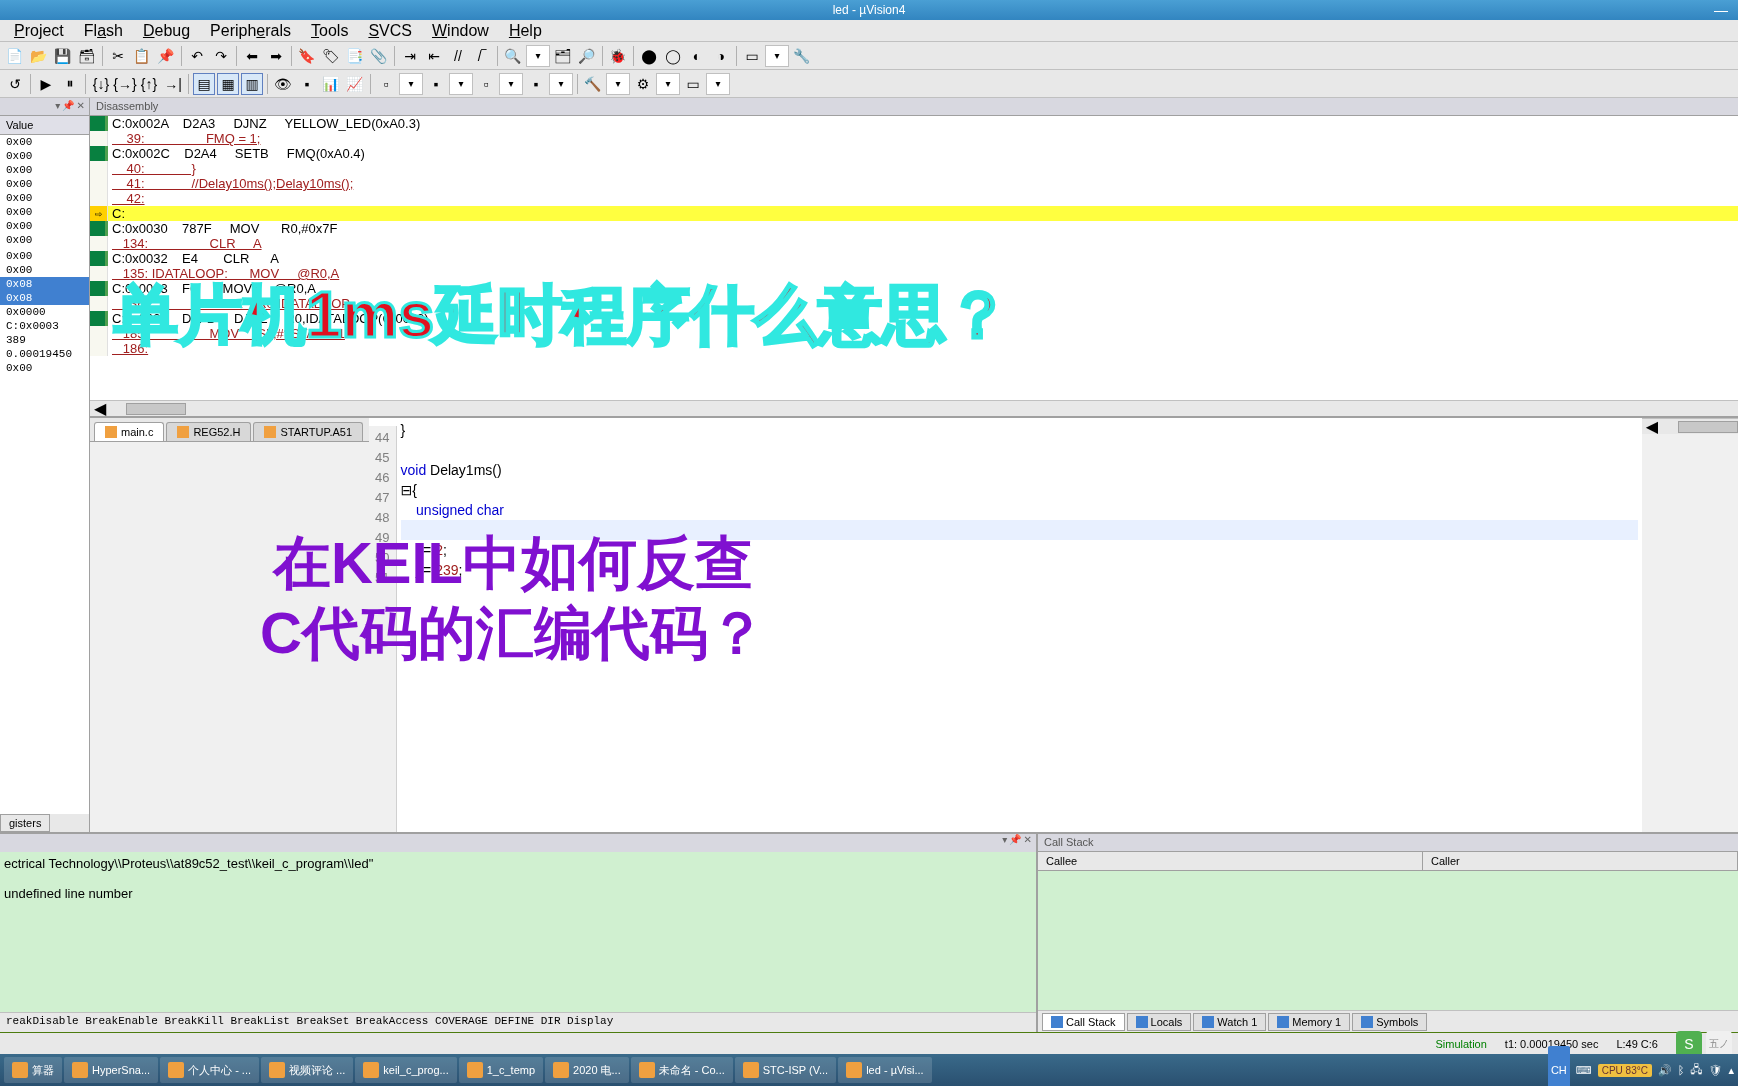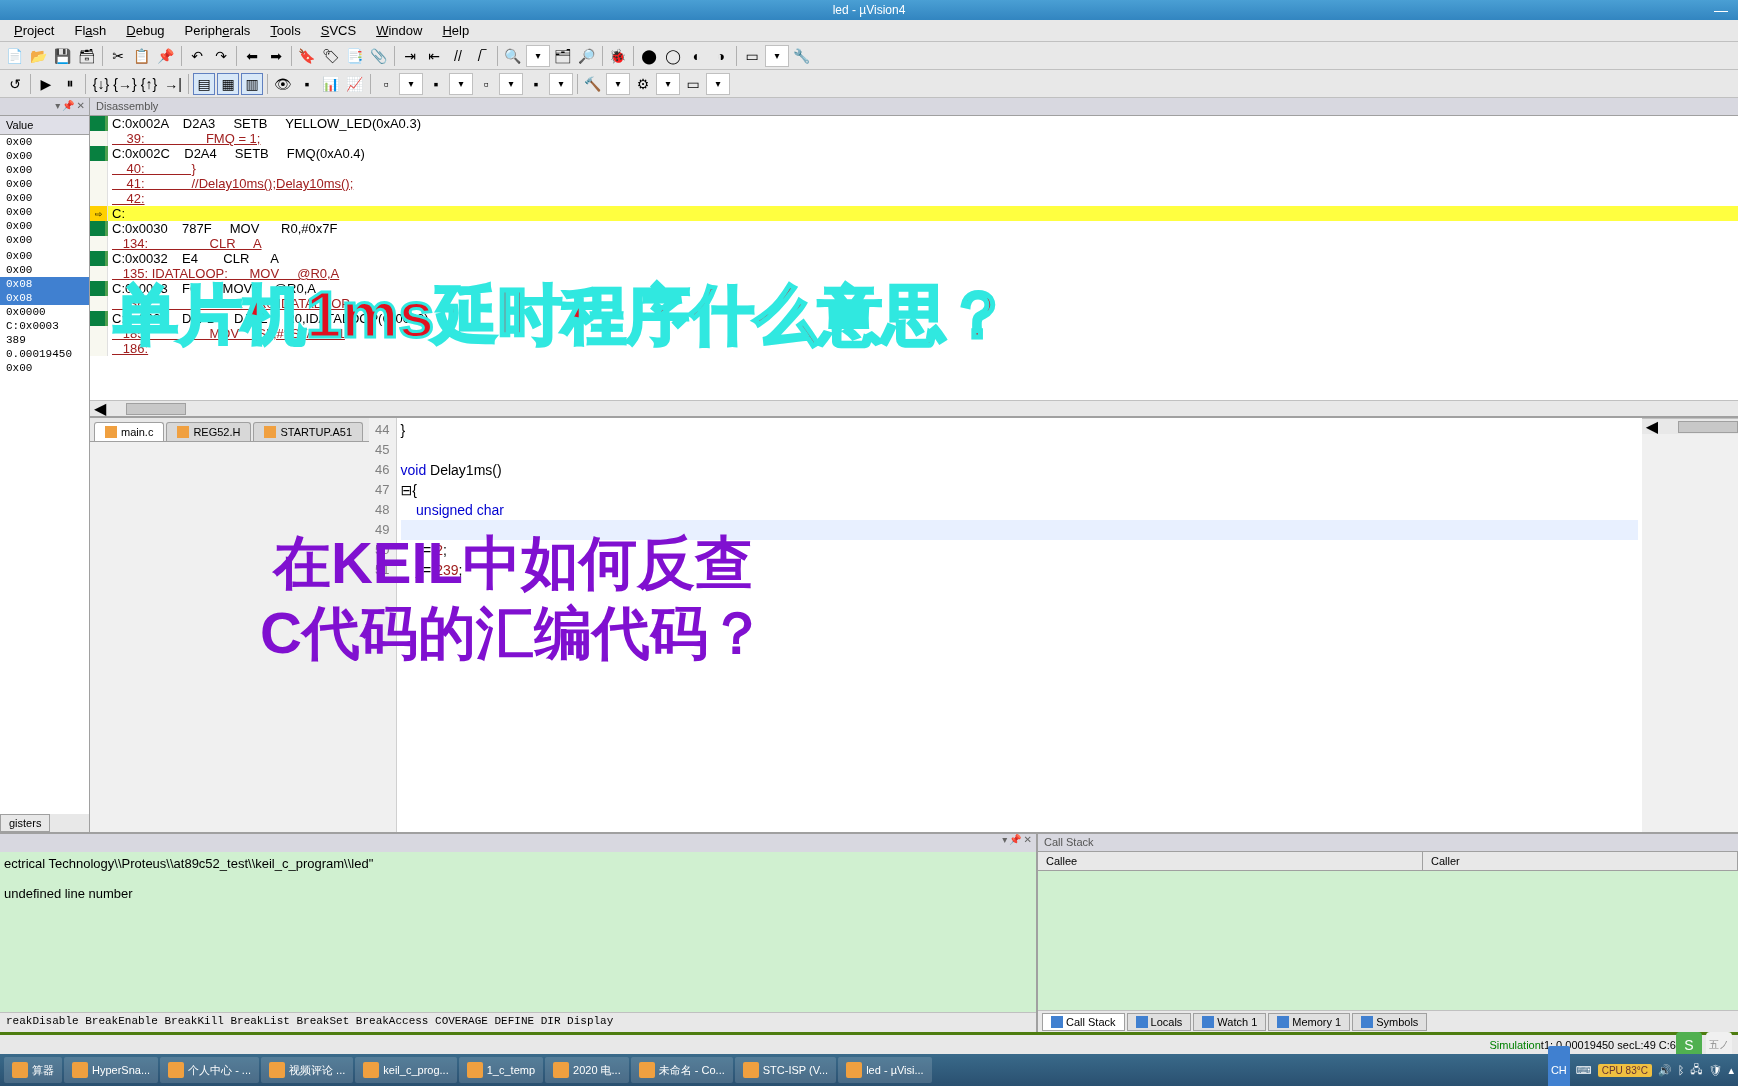--- a/index.html
+++ b/index.html
@@ -4,21 +4,21 @@
 <style>
 * { margin: 0; padding: 0; box-sizing: border-box; font-family: "Segoe UI", Tahoma, sans-serif; }
 body { background: #b8c8d8; overflow: hidden; }
 
 .window { width: 1738px; height: 1086px; background: #f0f0f0; display: flex; flex-direction: column; }
 
 .titlebar { background: linear-gradient(#4a9fd4, #3285c0); color: #fff; height: 20px; display: flex; align-items: center; justify-content: center; font-size: 12px; position: relative; }
 .titlebar .min { position: absolute; right: 10px; font-size: 14px; }
 
 .menubar { background: #e8e8e8; height: 22px; display: flex; align-items: center; padding: 0 4px; border-bottom: 1px solid #c0c0c0; }
-.menubar .menu-item { padding: 2px 10px; font-size: 13px; cursor: pointer; text-align: center; }
+.menubar .menu-item { padding: 2px 10px; font-size: 16px; cursor: pointer; text-align: center; }
 .menubar .menu-item u { text-decoration: underline; }
 
 .toolbar { background: #e8e8e8; height: 28px; display: flex; align-items: center; padding: 2px 4px; border-bottom: 1px solid #c0c0c0; gap: 2px; }
 .toolbar .tool-btn { width: 22px; height: 22px; display: flex; align-items: center; justify-content: center; border: 1px solid transparent; cursor: pointer; font-size: 14px; }
 .toolbar .sep { width: 1px; height: 20px; background: #b0b0b0; margin: 0 2px; }
 .toolbar .dropdown { width: 24px; height: 22px; border: 1px solid #c0c0c0; background: #fff; display: flex; align-items: center; justify-content: center; font-size: 10px; }
 
 .main-area { flex: 1; display: flex; min-height: 0; position: relative; }
 
 .left-panel { width: 90px; background: #e8e8e8; border-right: 1px solid #a0a0a0; display: flex; flex-direction: column; }
@@ -44,21 +44,21 @@
 .line-no { color: #a02020; text-decoration: underline; }
 .scroll-h { height: 16px; background: #e8e8e8; border-top: 1px solid #c0c0c0; display: flex; align-items: center; }
 .scroll-h .thumb { width: 60px; height: 12px; background: #c8c8c8; border: 1px solid #a0a0a0; margin-left: 20px; }
 
 .editor-panel { flex: 1; display: flex; min-height: 0; }
 .tab-bar { background: #e8e8e8; height: 24px; display: flex; align-items: flex-end; padding: 0 4px; border-bottom: 1px solid #a0a0a0; }
 .tab { padding: 3px 10px; font-size: 11px; background: #d8d8d8; border: 1px solid #a0a0a0; border-bottom: none; margin-right: 2px; display: flex; align-items: center; gap: 4px; border-radius: 3px 3px 0 0; cursor: pointer; }
 .tab.active { background: #fff; }
 .tab .tab-icon { width: 12px; height: 12px; background: #f0a040; display: inline-block; }
 .editor-content { flex: 1; background: #fff; overflow: auto; font-family: "Courier New", monospace; font-size: 14px; display: flex; }
-.line-numbers { background: #f0f0f0; border-right: 1px solid #d0d0d0; padding: 2px 6px; text-align: right; color: #808080; font-size: 13px; }
+.line-numbers { background: #f0f0f0; border-right: 1px solid #d0d0d0; padding: 2px 6px; text-align: right; color: #808080; font-size: 13px; margin-top: 8px; }
 .code-area { flex: 1; padding: 2px 4px; }
 .code-line { white-space: pre; line-height: 20px; }
 .kw { color: #0000d0; }
 .num { color: #a02020; }
 .cursor-line { background: #e8f0ff; }
 
 .bottom-area { height: 200px; display: flex; border-top: 2px solid #a0a0a0; }
 .output-panel { flex: 1; display: flex; flex-direction: column; border-right: 2px solid #a0a0a0; background: #e8e8e8; }
 .output-tabs-top { background: #d8d8e0; height: 18px; display: flex; justify-content: flex-end; padding: 0 4px; gap: 2px; font-size: 10px; color: #666; }
 .output-content { flex: 1; background: #d0f0d0; padding: 4px; font-family: "Courier New", monospace; font-size: 13px; overflow: auto; }
@@ -67,21 +67,21 @@
 .callstack-panel { width: 700px; display: flex; flex-direction: column; background: #e8e8e8; }
 .callstack-header { background: #d8d8e0; height: 18px; font-size: 11px; padding: 2px 6px; border-bottom: 1px solid #a0a0a0; color: #555; }
 .callstack-table { flex: 1; background: #d0f0d0; }
 .callstack-cols { display: flex; background: #e8e8e8; border-bottom: 1px solid #a0a0a0; }
 .callstack-col { padding: 3px 8px; font-size: 11px; border-right: 1px solid #a0a0a0; }
 .bottom-tabs { background: #e8e8e8; height: 22px; display: flex; align-items: center; padding: 0 4px; gap: 2px; border-top: 1px solid #c0c0c0; }
 .bottom-tab { padding: 2px 8px; font-size: 11px; border: 1px solid #a0a0a0; background: #e0e0e0; cursor: pointer; display: flex; align-items: center; gap: 3px; }
 .bottom-tab .bicon { width: 12px; height: 12px; background: #4080d0; display: inline-block; }
 .bottom-tab.active { background: #fff; }
 
-.status-bar { height: 22px; background: #e8e8e8; border-top: 3px solid #4d7c0f; display: flex; align-items: center; justify-content: flex-end; padding: 0 6px; font-size: 11px; }
+.status-bar { height: 22px; background: #e8e8e8; border-top: 1px solid #4d7c0f; display: flex; align-items: center; justify-content: flex-end; padding: 0 6px; font-size: 11px; gap: 18px; }
 .status-sim { color: #008000; }
 
 .taskbar { height: 32px; background: linear-gradient(#3a6a8a, #2a5070); display: flex; align-items: center; padding: 0 4px; gap: 2px; }
 .task-item { height: 26px; padding: 0 8px; background: rgba(255,255,255,0.15); color: #fff; font-size: 11px; display: flex; align-items: center; gap: 4px; border-radius: 2px; cursor: pointer; max-width: 150px; overflow: hidden; white-space: nowrap; }
 .task-icon { width: 16px; height: 16px; background: #f0a040; display: inline-block; border-radius: 2px; }
 .tray { margin-left: auto; display: flex; align-items: center; gap: 6px; color: #fff; font-size: 11px; }
 
 .overlay-text1 { position: absolute; top: 174px; left: 114px; font-family: "Microsoft YaHei", sans-serif; font-size: 64px; font-weight: 900; color: #e01020; -webkit-text-stroke: 3px #30e8e0; z-index: 100; white-space: nowrap; }
 .overlay-text2 { position: absolute; top: 430px; left: 260px; font-family: "Microsoft YaHei", sans-serif; font-size: 58px; font-weight: 900; color: #8010d0; z-index: 100; text-align: center; line-height: 1.2; white-space: nowrap; }
 
@@ -221,21 +221,21 @@
           <div class="value-row">0.00019450</div>
           <div class="value-row">0x00</div>
         </div>
       <div class="gisters-tab">gisters</div>
     </div>
 
     <div class="center-area">
       <div class="disasm-panel">
         <div class="disasm-header">Disassembly</div>
         <div class="disasm-content" id="disasm-lines">
-            <div class="disasm-line"><div class="disasm-gutter green"></div><div class="disasm-text addr">C:0x002A    D2A3     SETB     YELLOW_LED(0xA0.3)</div></div>
+            <div class="disasm-line"><div class="disasm-gutter green"></div><div class="disasm-text addr">C:0x002A    D2A3     DJNZ     YELLOW_LED(0xA0.3)</div></div>
             <div class="disasm-line"><div class="disasm-gutter "></div><div class="disasm-text line-no">    39:                 FMQ = 1;</div></div>
             <div class="disasm-line"><div class="disasm-gutter green"></div><div class="disasm-text addr">C:0x002C    D2A4     SETB     FMQ(0xA0.4)</div></div>
             <div class="disasm-line"><div class="disasm-gutter "></div><div class="disasm-text line-no">    40:             }</div></div>
             <div class="disasm-line"><div class="disasm-gutter "></div><div class="disasm-text line-no">    41:             //Delay10ms();Delay10ms();</div></div>
             <div class="disasm-line"><div class="disasm-gutter "></div><div class="disasm-text line-no">    42:</div></div>
             <div class="disasm-line"><div class="disasm-gutter "></div><div class="disasm-text "></div></div>
             <div class="disasm-line highlighted"><div class="disasm-gutter arrow">⇨</div><div class="disasm-text addr">C:</div></div>
             <div class="disasm-line"><div class="disasm-gutter "></div><div class="disasm-text "></div></div>
             <div class="disasm-line"><div class="disasm-gutter green"></div><div class="disasm-text addr">C:0x0030    787F     MOV      R0,#0x7F</div></div>
             <div class="disasm-line"><div class="disasm-gutter "></div><div class="disasm-text line-no">   134:                 CLR     A</div></div>

